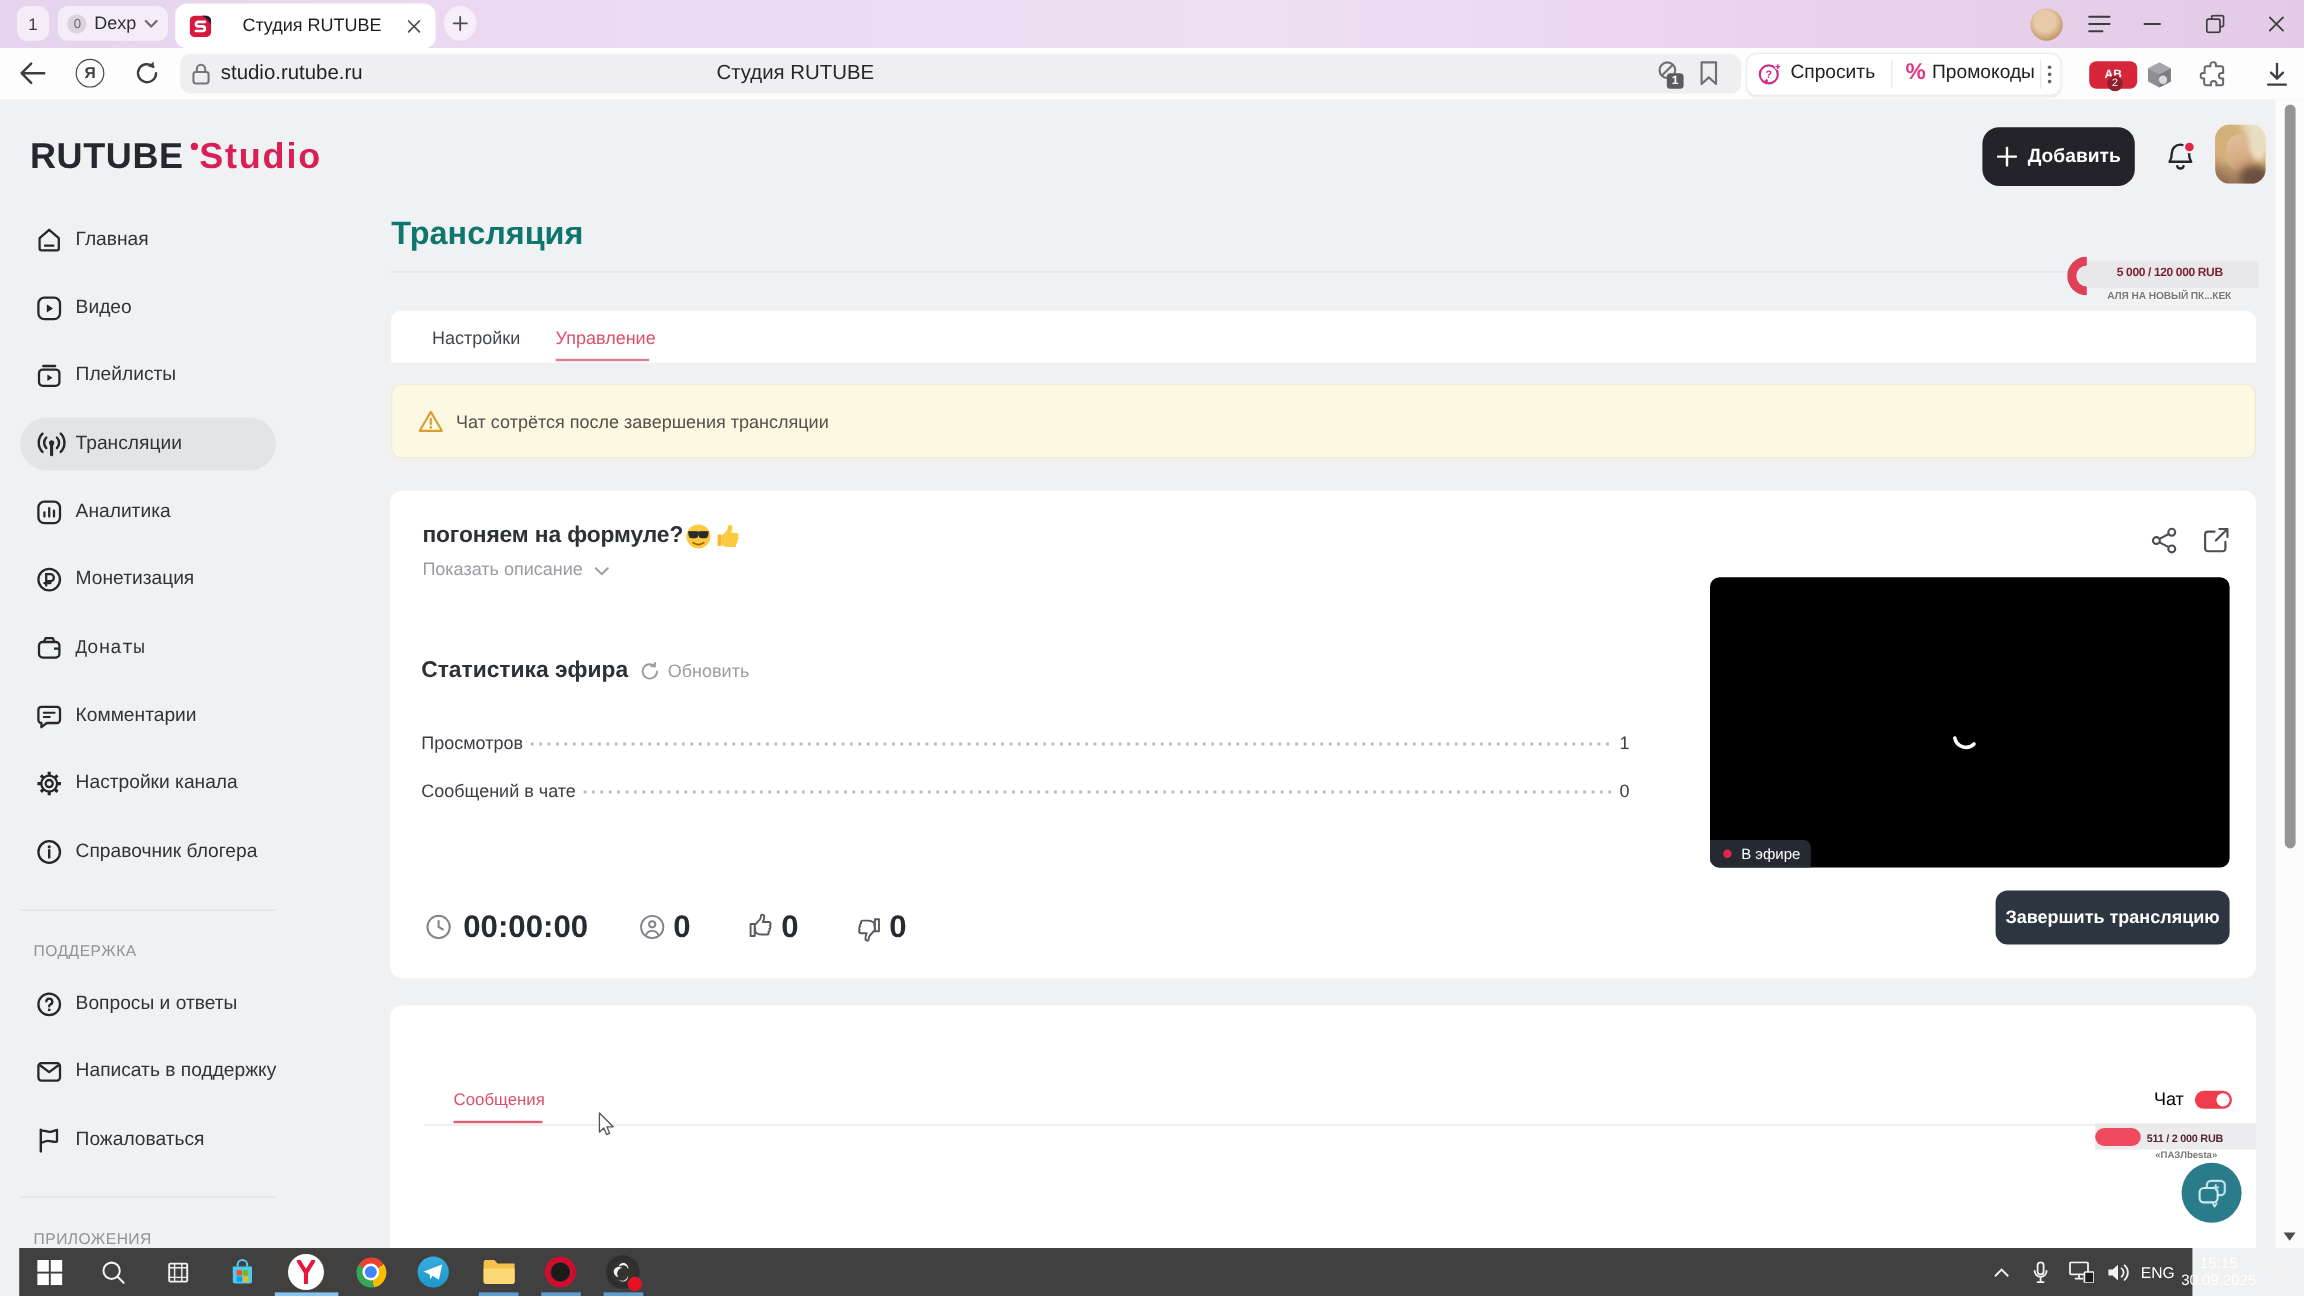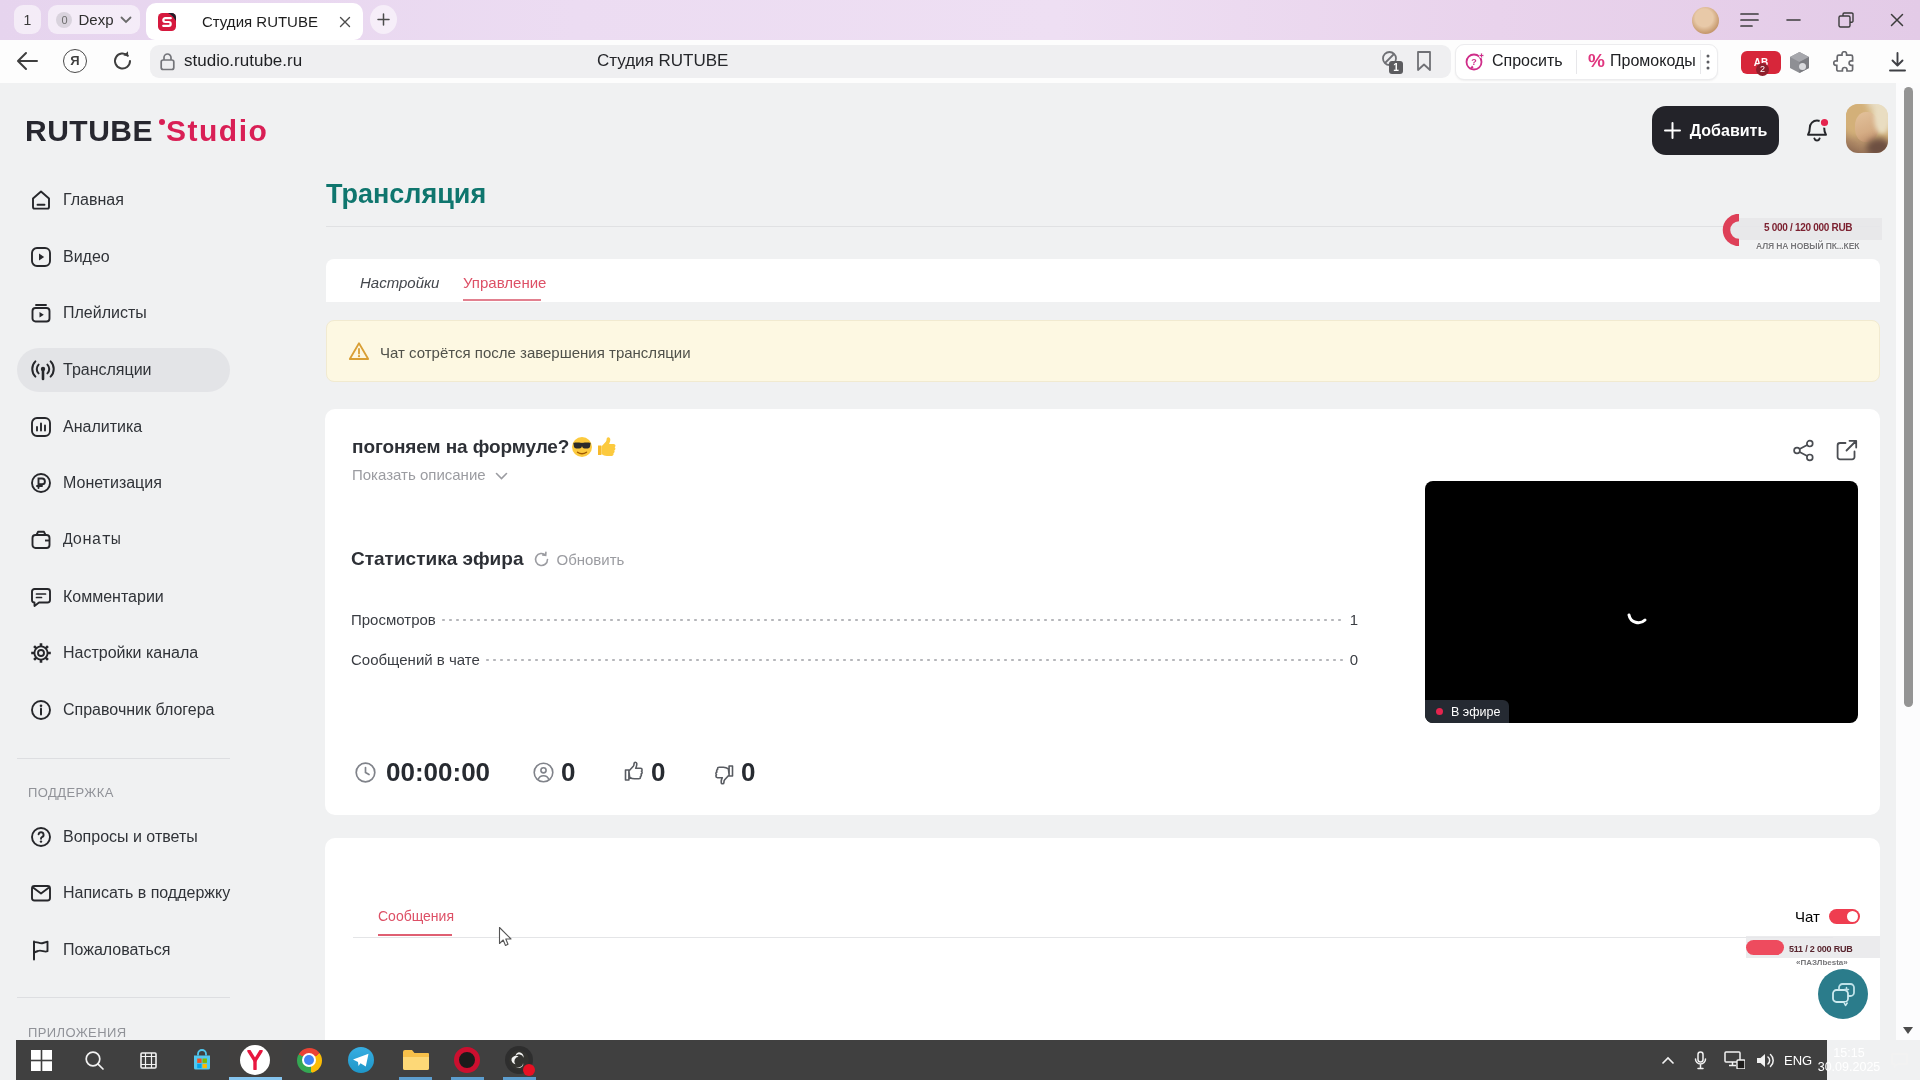--- a/index.html
+++ b/index.html
@@ -263,21 +263,21 @@
         </svg>
     <span class="lbl">Пожаловаться</span>
   </div>
   <div class="abs" style="left:17px;top:914px;width:213px;height:1px;background:#dddee1;"></div>
   <div class="navhdr" style="top:942px;">ПРИЛОЖЕНИЯ</div>
 
   <div class="abs" style="left:326px;top:96px;font-size:27px;font-weight:bold;color:#0f766e;">Трансляция</div>
   <div class="abs" style="left:326px;top:143px;width:1554px;height:1px;background:#e0e1e3;"></div>
 
   <div class="abs" style="left:326px;top:176px;width:1554px;height:43px;background:#fff;border-radius:8px 8px 0 0;"></div>
-  <div class="abs" style="left:360px;top:191px;font-size:15px;color:#43464c;font-style:italic;">Настройки</div>
+  <div class="abs" style="left:360px;top:191px;font-size:15px;color:#43464c;">Настройки</div>
   <div class="abs" style="left:463px;top:191px;font-size:15px;color:#dd5066;">Управление</div>
   <div class="abs" style="left:463px;top:216px;width:78px;height:2px;background:#e2808f;"></div>
 
   <div class="abs" style="left:326px;top:237px;width:1554px;height:62px;background:#fdf8e2;border:1px solid #f1ead0;border-radius:8px;"></div>
   <svg class="abs" style="left:348px;top:258px" width="22" height="20" viewBox="0 0 22 20">
         <path d="M11 2.2 L20.2 18 H1.8 Z" fill="none" stroke="#d99f35" stroke-width="1.8" stroke-linejoin="round"></path>
         <path d="M11 8 V12.5" stroke="#d99f35" stroke-width="1.8" stroke-linecap="round"></path>
         <circle cx="11" cy="15.2" r="1.1" fill="#d99f35"></circle>
       </svg>
   <div class="abs" style="left:380px;top:261px;font-size:15px;color:#50514a;">Чат сотрётся после завершения трансляции</div>
@@ -355,20 +355,21 @@
   <svg class="abs" style="left:1792px;top:356px" width="23" height="23" viewBox="0 0 23 23">
         <circle cx="17.8" cy="4.6" r="2.9" fill="none" stroke="#4a4d52" stroke-width="1.7"></circle>
         <circle cx="5" cy="11.5" r="2.9" fill="none" stroke="#4a4d52" stroke-width="1.7"></circle>
         <circle cx="17.8" cy="18.4" r="2.9" fill="none" stroke="#4a4d52" stroke-width="1.7"></circle>
         <path d="M7.6 10.1 L15.2 6 M7.6 12.9 L15.2 17" stroke="#4a4d52" stroke-width="1.7"></path>
       </svg>
   <svg class="abs" style="left:1836px;top:356px" width="22" height="22" viewBox="0 0 22 22">
         <path d="M18.5 12.5 V18 a2.4 2.4 0 0 1 -2.4 2.4 H4 A2.4 2.4 0 0 1 1.6 18 V6.4 A2.4 2.4 0 0 1 4 4 h5.5" fill="none" stroke="#4a4d52" stroke-width="1.8" stroke-linecap="round"></path>
         <path d="M13.5 1.8 H20.2 V8.5 M20 2 L10.5 11.5" fill="none" stroke="#4a4d52" stroke-width="1.8" stroke-linecap="round" stroke-linejoin="round"></path>
       </svg>
+  <div class="abs" style="left:1663px;top:659px;width:195px;height:45px;border-radius:10px;background:#2c3640;color:#fff;font-size:15px;font-weight:bold;display:flex;align-items:center;justify-content:center;">Завершить трансляцию</div>
 
   <div class="card" style="left:325px;top:755px;width:1555px;height:290px;border-radius:10px;"></div>
   <div class="abs" style="left:378px;top:825px;font-size:14px;color:#dd5066;">Сообщения</div>
   <div class="abs" style="left:378px;top:851px;width:74px;height:2px;background:#df5f72;"></div>
   <div class="abs" style="left:353px;top:854px;width:1480px;height:1px;background:#e4e5e7;"></div>
   <div class="abs" style="left:1795px;top:825px;font-size:15px;color:#000000;">Чат</div>
   <div class="abs" style="left:1829px;top:826px;width:31px;height:15px;border-radius:8px;background:#ef3d50;">
     <div class="abs" style="right:2px;top:2px;width:11px;height:11px;border-radius:50%;background:#fff;"></div>
   </div>
 

